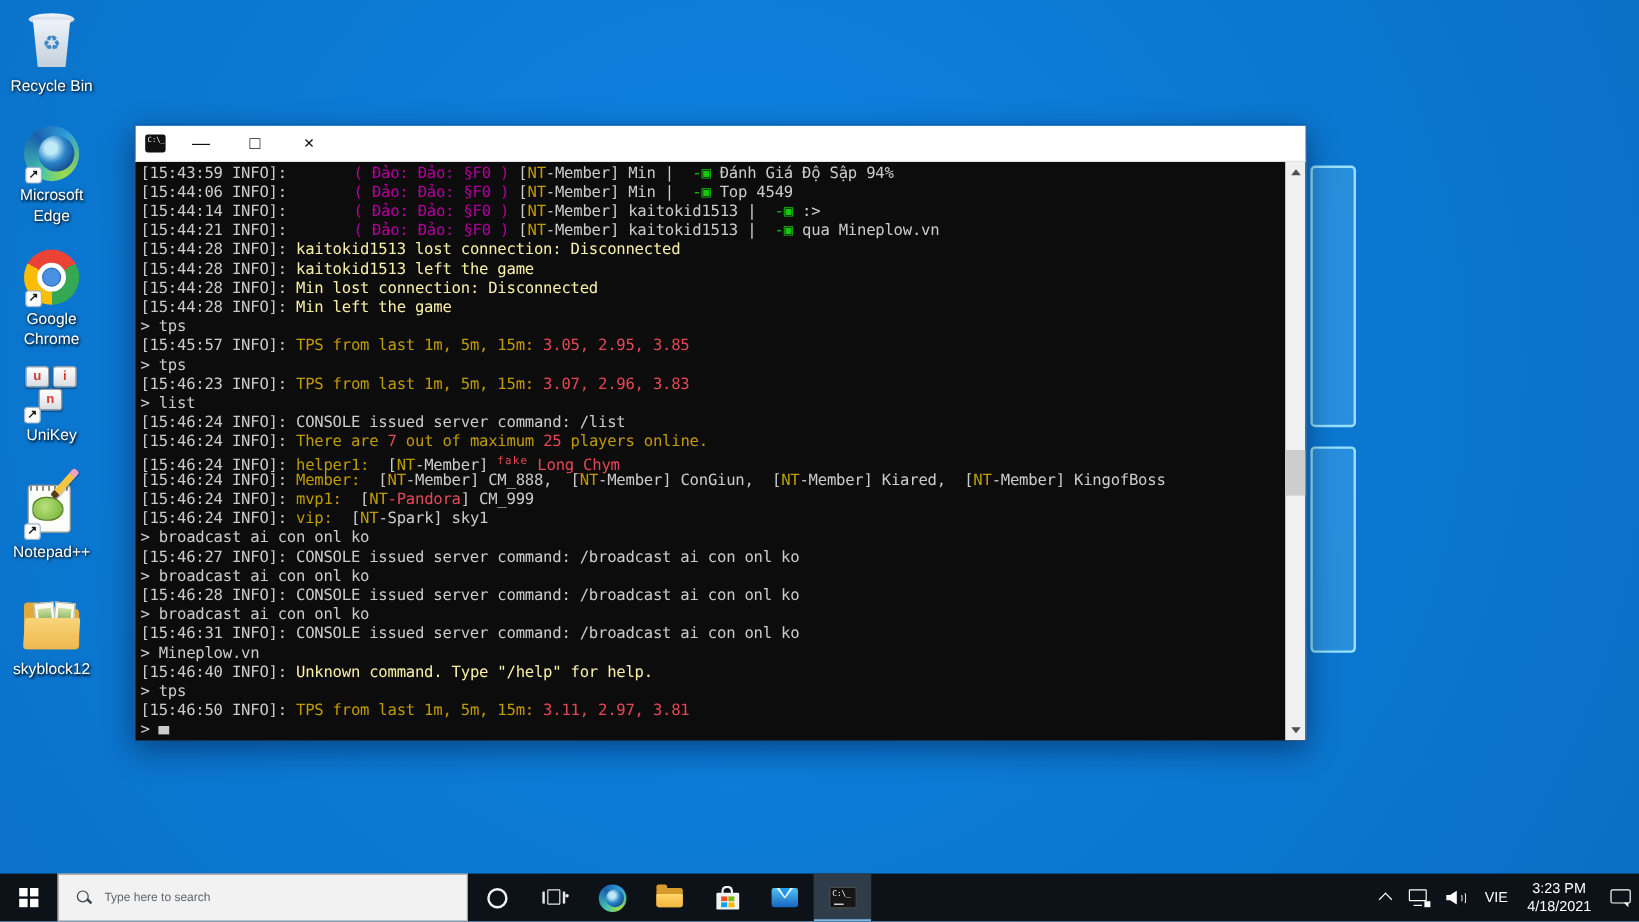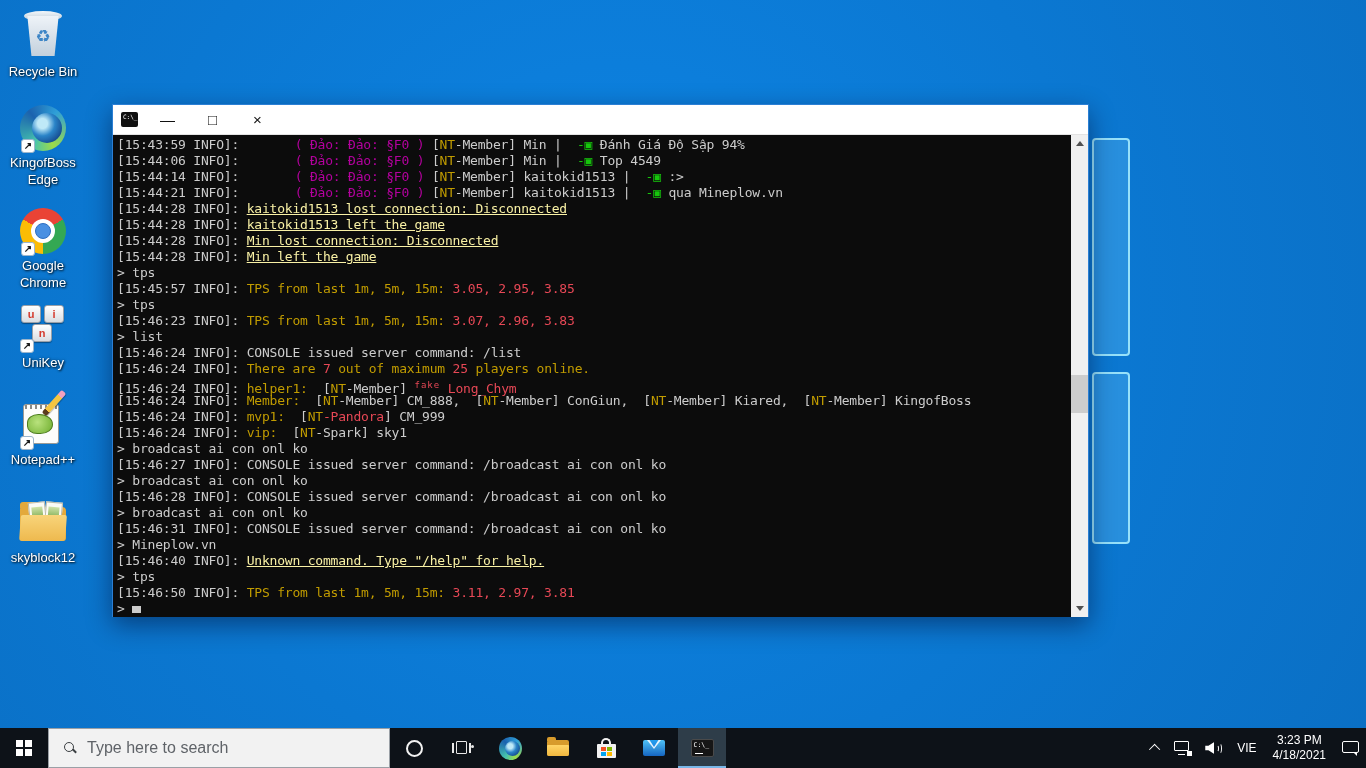--- a/index.html
+++ b/index.html
@@ -71,21 +71,21 @@
   #titlebar { height:30px; background:#fff; display:flex; align-items:center; border-bottom:1px solid #e3e3e3; }
   .tb-ico { width:17px; height:15px; background:#101010; border-radius:2px; margin:0 7px 0 8px; position:relative; flex:0 0 auto; }
   .tb-ico span { position:absolute; left:2px; top:1px; color:#fff; font-family:"DejaVu Sans Mono", monospace; font-size:6px; }
   #title-text { font-size:12px; color:#000; flex:1 1 auto; white-space:nowrap; overflow:hidden; }
   .winbtn { width:45px; height:29px; background:transparent; border:none; font-size:15px; color:#111; line-height:29px; text-align:center; }
 
   #console-body { position:relative; width:100%; height:482px; background:#0C0C0C; overflow:hidden; }
   #console-lines { position:absolute; left:4px; top:2px; right:21px;
        font-family:"DejaVu Sans Mono", monospace; font-size:13px; line-height:16px; letter-spacing:-0.2px; white-space:pre; }
   .cline { height:16px; }
-  .c-w { color:var(--col-w); } .c-y { color:var(--col-y); } .c-py { color:var(--col-py);text-decoration:underline; }
+  .c-w { color:var(--col-w); } .c-y { color:var(--col-y); } .c-py { color:var(--col-py); }
   .c-m { color:var(--col-m);margin-left:48px; } .c-r { color:var(--col-r); } .c-g { color:var(--col-g); }
   .c-sup { color:var(--col-r); font-size:9px; vertical-align:5px; letter-spacing:1px; }
   .cursor { display:inline-block; width:9px; height:7px; background:var(--col-w); margin-bottom:0; }
 
   
   #scrollbar { position:absolute; right:0; top:0; width:17px; height:482px; background:#f0f0f0; }
   .sb-arrow { position:absolute; left:0; width:17px; height:17px; display:flex; align-items:center; justify-content:center; }
   .sb-up { top:0; } .sb-down { bottom:0; }
   .tri-up { width:0; height:0; border-left:4px solid transparent; border-right:4px solid transparent; border-bottom:5px solid #505050; }
   .tri-down { width:0; height:0; border-left:4px solid transparent; border-right:4px solid transparent; border-top:5px solid #505050; }
@@ -96,21 +96,21 @@
   .tb-btn { width:48px; display:flex; align-items:center; justify-content:center; flex:0 0 auto; }
   .tb-btn.active { background:#2e3d49; box-shadow:inset 0 -2px 0 #79b7e8; }
 
   .win-logo { display:grid; grid-template-columns:7px 7px; grid-template-rows:7px 7px; gap:1.5px; }
   .win-logo i { background:#fff; }
 
   #search-box { width:342px; background:#f2f2f2; border:1px solid #9aa0a6; display:flex; align-items:center; flex:0 0 auto; }
   .mag { position:relative; width:14px; height:14px; margin:0 10px 0 14px; flex:0 0 auto; }
   .mag::before { content:""; position:absolute; left:1px; top:1px; width:8px; height:8px; border:1.8px solid #3c4043; border-radius:50%; }
   .mag::after { content:""; position:absolute; left:9px; top:9px; width:5px; height:1.8px; background:#3c4043; transform:rotate(45deg); }
-  #search-input { border:none; background:transparent; outline:none; font-size:16px; color:#333; width:270px; font-family:"Liberation Sans", sans-serif; }
+  #search-input { border:none; background:transparent; outline:none; font-size:10px; color:#333; width:270px; font-family:"Liberation Sans", sans-serif; }
   #search-input::placeholder { color:#5f6368; }
 
   .cortana-circle { width:17px; height:17px; border:2px solid #f2f2f2; border-radius:50%; }
 
   .taskview-ico { position:relative; width:20px; height:16px; }
   .taskview-ico .tv-c { position:absolute; left:4px; top:1px; width:11px; height:13px; border:1.6px solid #e8e8e8; border-radius:1px; }
   .taskview-ico .tv-l { position:absolute; left:0; top:2.5px; width:1.8px; height:10px; background:#e8e8e8; }
   .taskview-ico .tv-r { position:absolute; right:1px; top:2.5px; width:1.8px; height:10px; background:#e8e8e8; }
   .taskview-ico .tv-d { position:absolute; right:-1.5px; top:5px; width:3px; height:3px; background:#e8e8e8; border-radius:50%; }
 
@@ -172,21 +172,21 @@
   </div>
   <span class="dlabel">Recycle Bin</span>
 </div>
 
 <div class="dicon" style="top:105px">
   <div class="art art-edge">
     <div class="edge-ball"></div>
       <div class="edge-swirl"></div>
     <span class="sc-arrow">↗</span>
   </div>
-  <span class="dlabel">KingofBoss Edge</span>
+  <span class="dlabel">Microsoft Edge</span>
 </div>
 
 <div class="dicon" style="top:208px">
   <div class="art art-chrome">
     <div class="ch-ring"></div>
       <div class="ch-white"></div>
       <div class="ch-blue"></div>
     <span class="sc-arrow">↗</span>
   </div>
   <span class="dlabel">Google Chrome</span>

